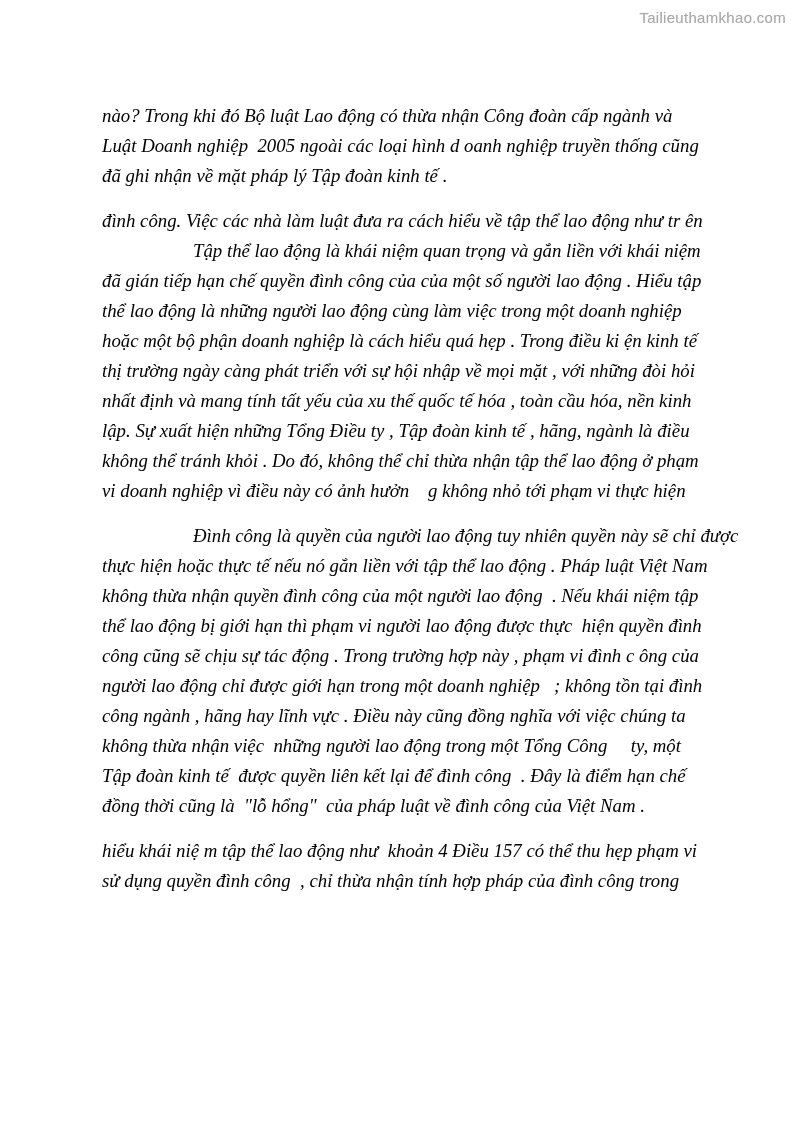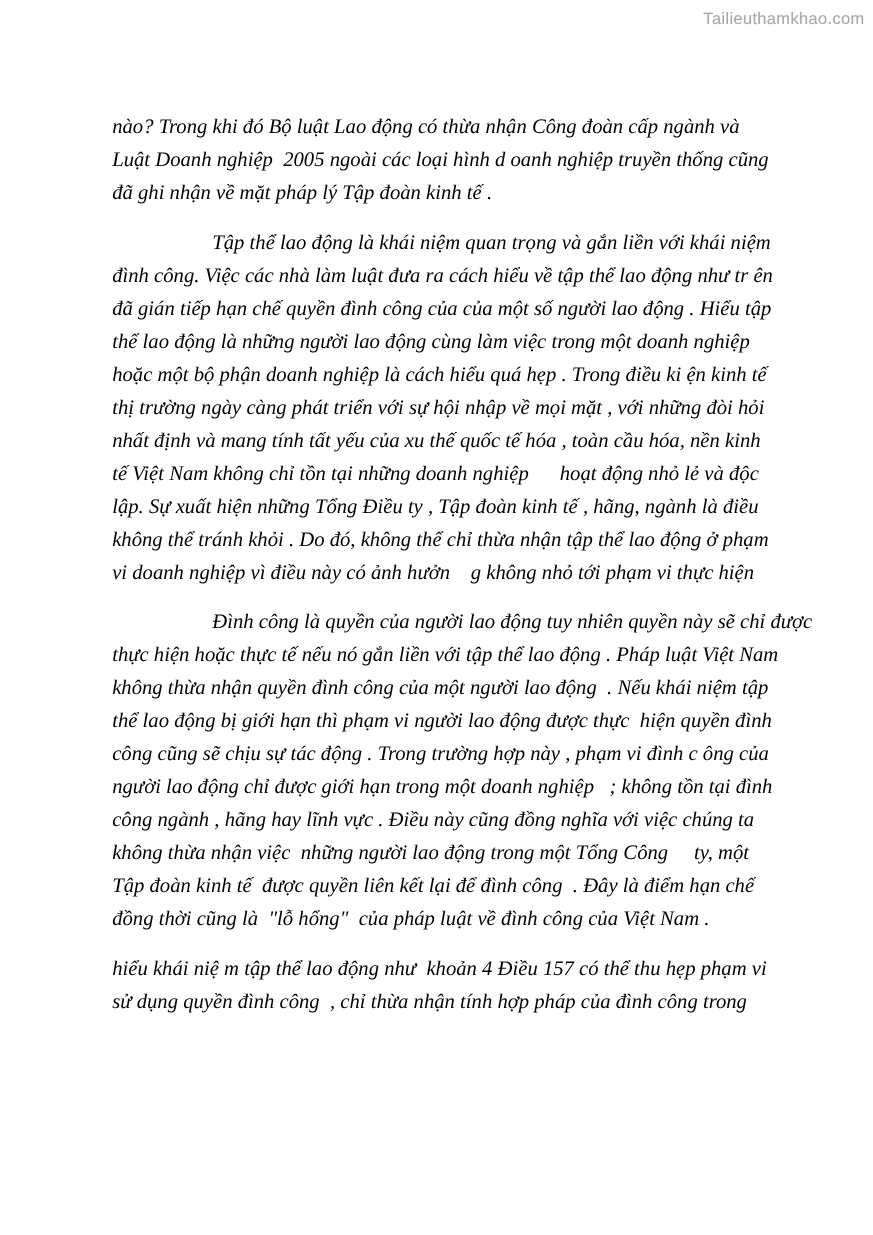--- a/index.html
+++ b/index.html
@@ -64,28 +64,27 @@
 <div class="page">
   <div class="watermark">Tailieuthamkhao.com</div>
 
   <div class="doc-body" id="doc-body">
       <div class="paragraph">
         <div class="line">nào? Trong khi đó Bộ luật Lao động có thừa nhận Công đoàn cấp ngành và</div>
         <div class="line">Luật Doanh nghiệp  2005 ngoài các loại hình d oanh nghiệp truyền thống cũng</div>
         <div class="line">đã ghi nhận về mặt pháp lý Tập đoàn kinh tế .</div>
       </div>
       <div class="paragraph">
+        <div class="line">đình công. Việc các nhà làm luật đưa ra cách hiểu về tập thể lao động như tr ên</div>
         <div class="line indent">Tập thể lao động là khái niệm quan trọng và gắn liền với khái niệm</div>
-        <div class="line">đình công. Việc các nhà làm luật đưa ra cách hiểu về tập thể lao động như tr ên</div>
         <div class="line">đã gián tiếp hạn chế quyền đình công của của một số người lao động . Hiểu tập</div>
         <div class="line">thể lao động là những người lao động cùng làm việc trong một doanh nghiệp</div>
         <div class="line">hoặc một bộ phận doanh nghiệp là cách hiểu quá hẹp . Trong điều ki ện kinh tế</div>
         <div class="line">thị trường ngày càng phát triển với sự hội nhập về mọi mặt , với những đòi hỏi</div>
         <div class="line">nhất định và mang tính tất yếu của xu thế quốc tế hóa , toàn cầu hóa, nền kinh</div>
-        <div class="line">tế Việt Nam không chỉ tồn tại những doanh nghiệp      hoạt động nhỏ lẻ và độc</div>
         <div class="line">lập. Sự xuất hiện những Tổng Điều ty , Tập đoàn kinh tế , hãng, ngành là điều</div>
         <div class="line">không thể tránh khỏi . Do đó, không thể chỉ thừa nhận tập thể lao động ở phạm</div>
         <div class="line">vi doanh nghiệp vì điều này có ảnh hưởn    g không nhỏ tới phạm vi thực hiện</div>
       </div>
       <div class="paragraph">
         <div class="line indent">Đình công là quyền của người lao động tuy nhiên quyền này sẽ chỉ được</div>
         <div class="line">thực hiện hoặc thực tế nếu nó gắn liền với tập thể lao động . Pháp luật Việt Nam</div>
         <div class="line">không thừa nhận quyền đình công của một người lao động  . Nếu khái niệm tập</div>
         <div class="line">thể lao động bị giới hạn thì phạm vi người lao động được thực  hiện quyền đình</div>
         <div class="line">công cũng sẽ chịu sự tác động . Trong trường hợp này , phạm vi đình c ông của</div>

